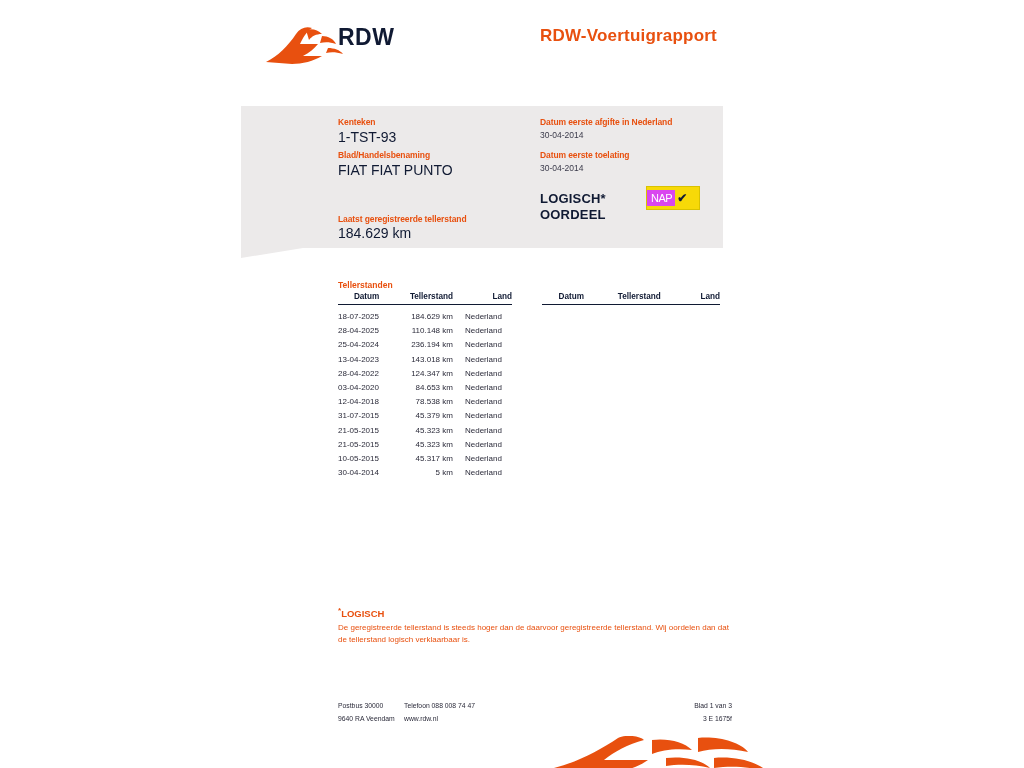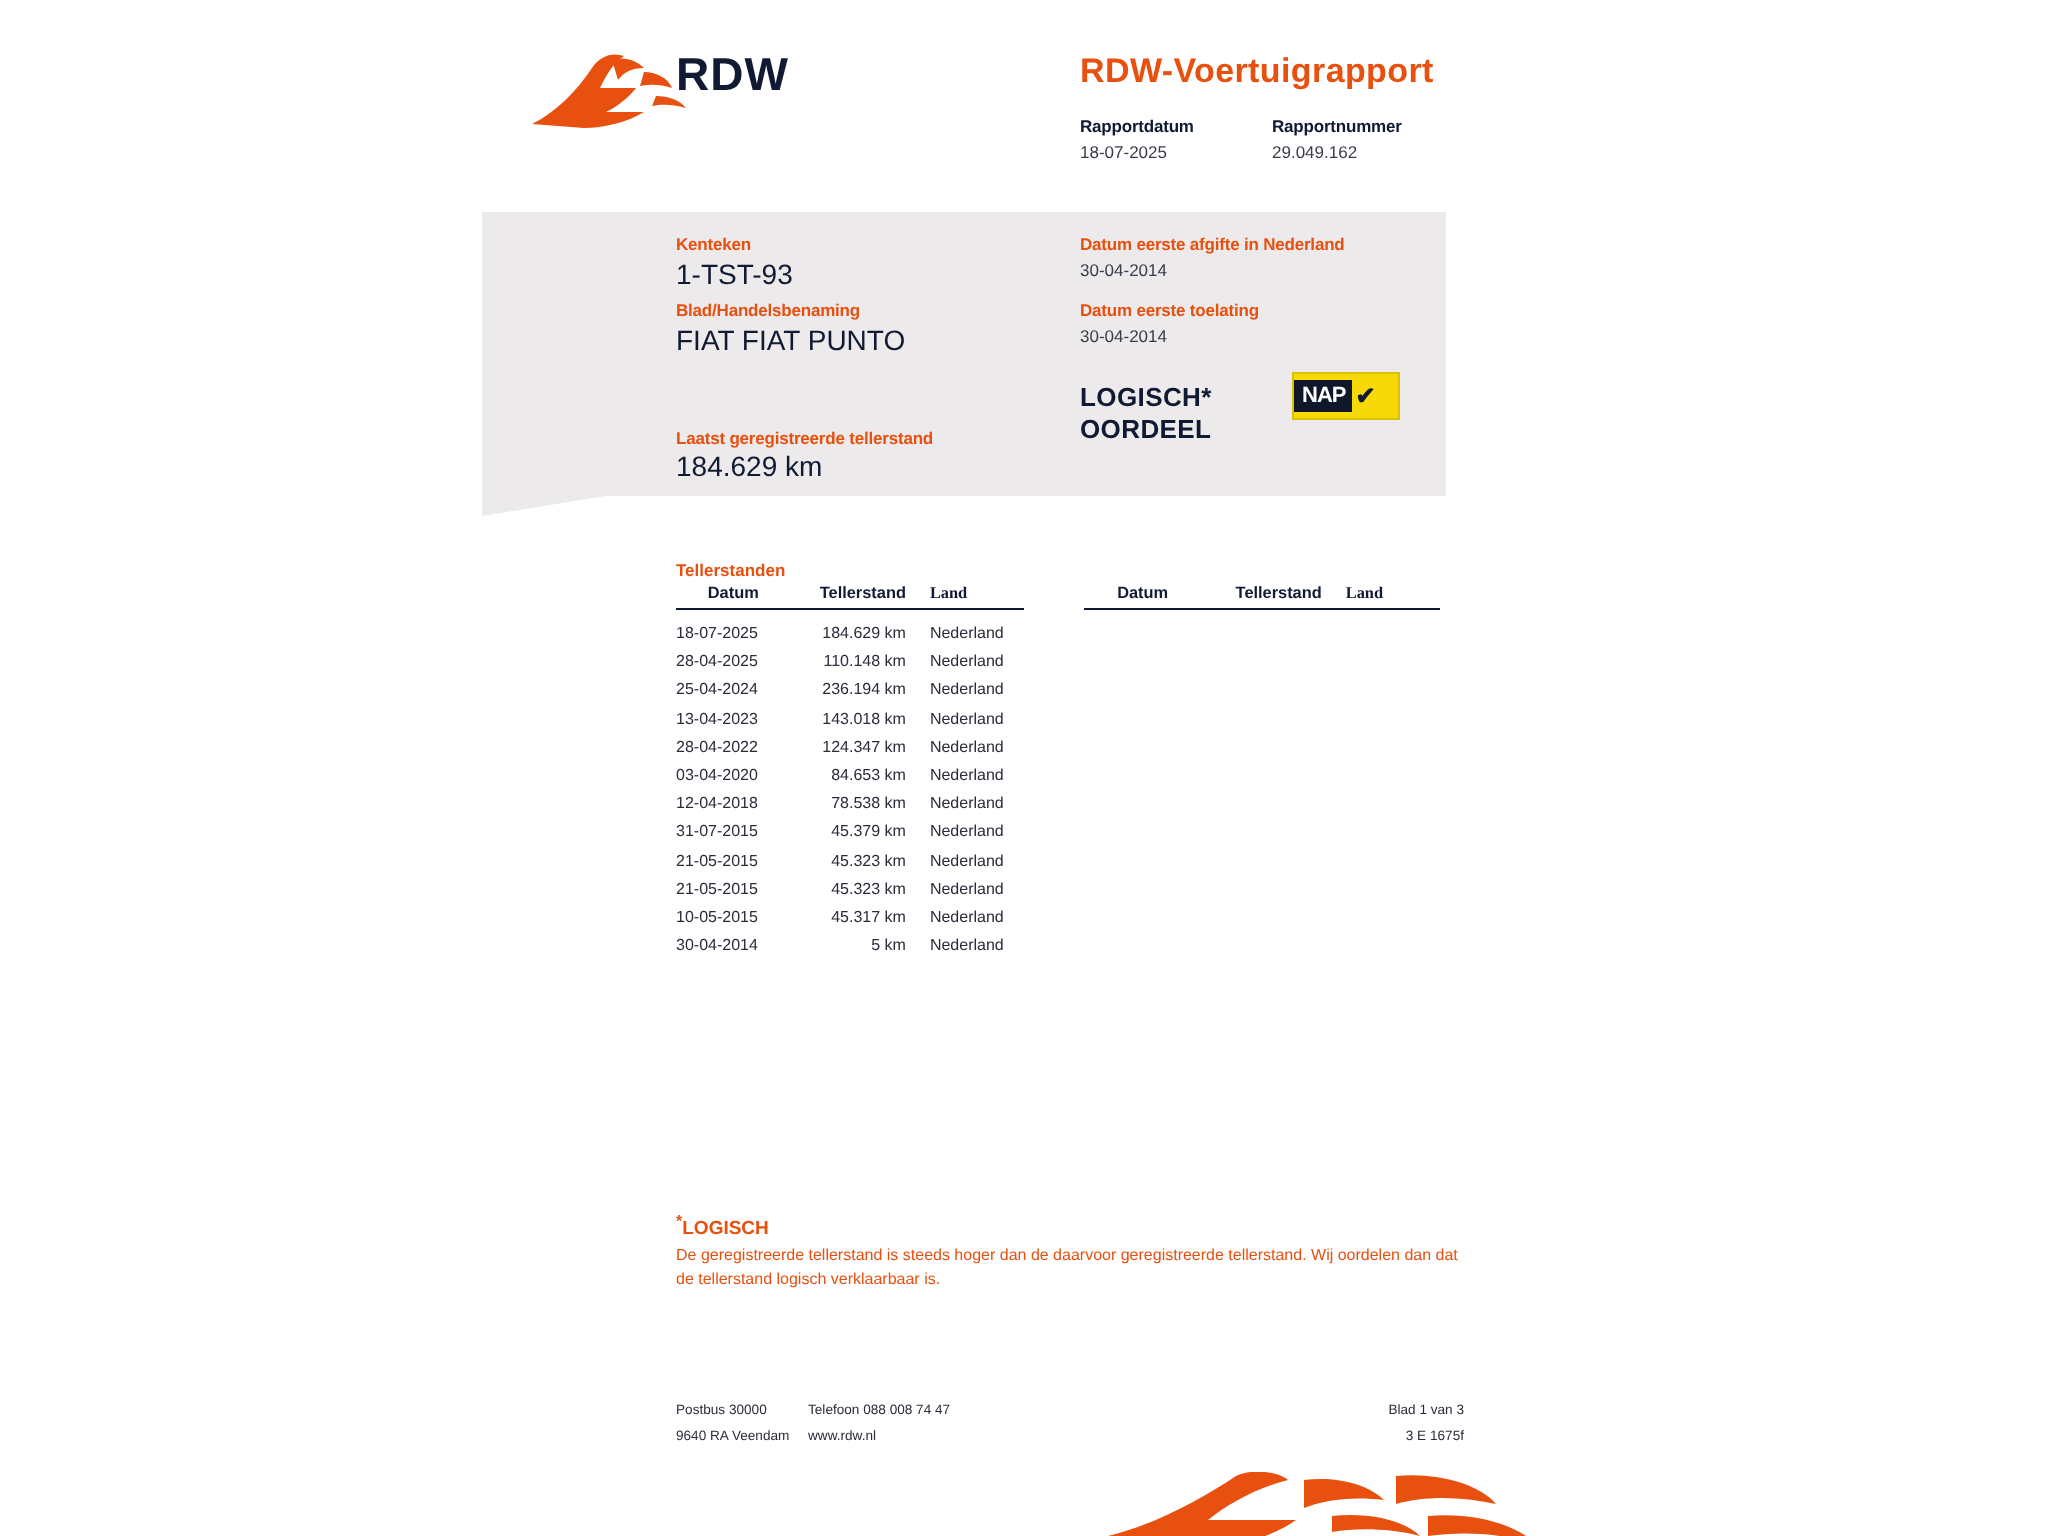--- a/index.html
+++ b/index.html
@@ -131,24 +131,24 @@
     top: 186px;
     width: 52px;
     height: 22px;
     background: #f7d908;
     border: 1px solid #d9c200;
     display: flex;
     align-items: center;
     overflow: hidden;
   }
   .nap-badge .nap-dark {
-    background: #0f172a;
+    background: #d946ef;
     color: #ffffff;
     font-size: 11px;
-    font-weight: bold;
+    font-weight: normal;
     padding: 2px 3px 2px 4px;
     letter-spacing: -0.5px;
     line-height: 12px;
   }
   .nap-badge .nap-check {
     color: #101a33;
     font-size: 12px;
     font-weight: bold;
     margin-left: 2px;
   }
@@ -172,21 +172,21 @@
   .tbl-right { left: 542px; top: 292px; width: 178px; }
   .tbl th {
     font-size: 8.2px;
     font-weight: bold;
     color: #101a33;
     border-bottom: 1px solid #101a33;
     padding: 0 0 3px 0;
     text-align: center;
   }
   .tbl th.num { text-align: right; }
-  .tbl th.ctr { text-align: left; padding-left: 12px; font-family: Liberation Serif, serif; }
+  .tbl th.ctr { text-align: right; padding-left: 12px; }
   .tbl td {
     padding: 2.6px 0;
     white-space: nowrap;
   }
   .tbl td.num { text-align: right; }
   .tbl td.ctr { text-align: left; padding-left: 12px; }
   .tbl tbody tr:first-child td { padding-top: 7px; }
   .col-d { width: 62px; }
   .col-t { width: 62px; }
   .col-l { width: 50px; }
@@ -255,30 +255,20 @@
     <svg class="logo-svg" width="90" height="46" viewBox="0 0 90 46" xmlns="http://www.w3.org/2000/svg">
       <path d="M4 40 C16 34 26 24 34 12 C38 6 44 4 50 6 C44 10 41 16 38 22 L56 22 C52 27 47 31 41 34 L60 34 C52 39 40 42 30 42 Z" fill="#e8500f"></path>
       <path d="M44 8 C50 6 56 8 60 12 C54 12 50 14 47 18 Z" fill="#e8500f"></path>
       <path d="M60 14 C66 14 72 17 74 22 C68 20 63 20 58 21 Z" fill="#e8500f"></path>
       <path d="M66 26 C72 26 78 28 81 32 C74 30 69 30 64 31 Z" fill="#e8500f"></path>
     </svg>
   </div>
   <div class="brand-title">RDW</div>
   <div class="report-title">RDW-Voertuigrapport</div>
 
-  <div class="meta-block">
-    <div class="meta-col">
-      <div class="meta-label">Rapportdatum</div>
-      <div class="meta-value">18-07-2025</div>
-    </div>
-    <div class="meta-col">
-      <div class="meta-label">Rapportnummer</div>
-      <div class="meta-value">29.049.162</div>
-    </div>
-  </div>
 
   <div class="panel"></div>
   <div class="panel-notch"></div>
 
   <div class="panel-label lbl-kenteken">Kenteken</div>
   <div class="panel-value val-kenteken">1-TST-93</div>
 
   <div class="panel-label lbl-merk">Blad/Handelsbenaming</div>
   <div class="panel-value val-merk">FIAT FIAT PUNTO</div>
 

